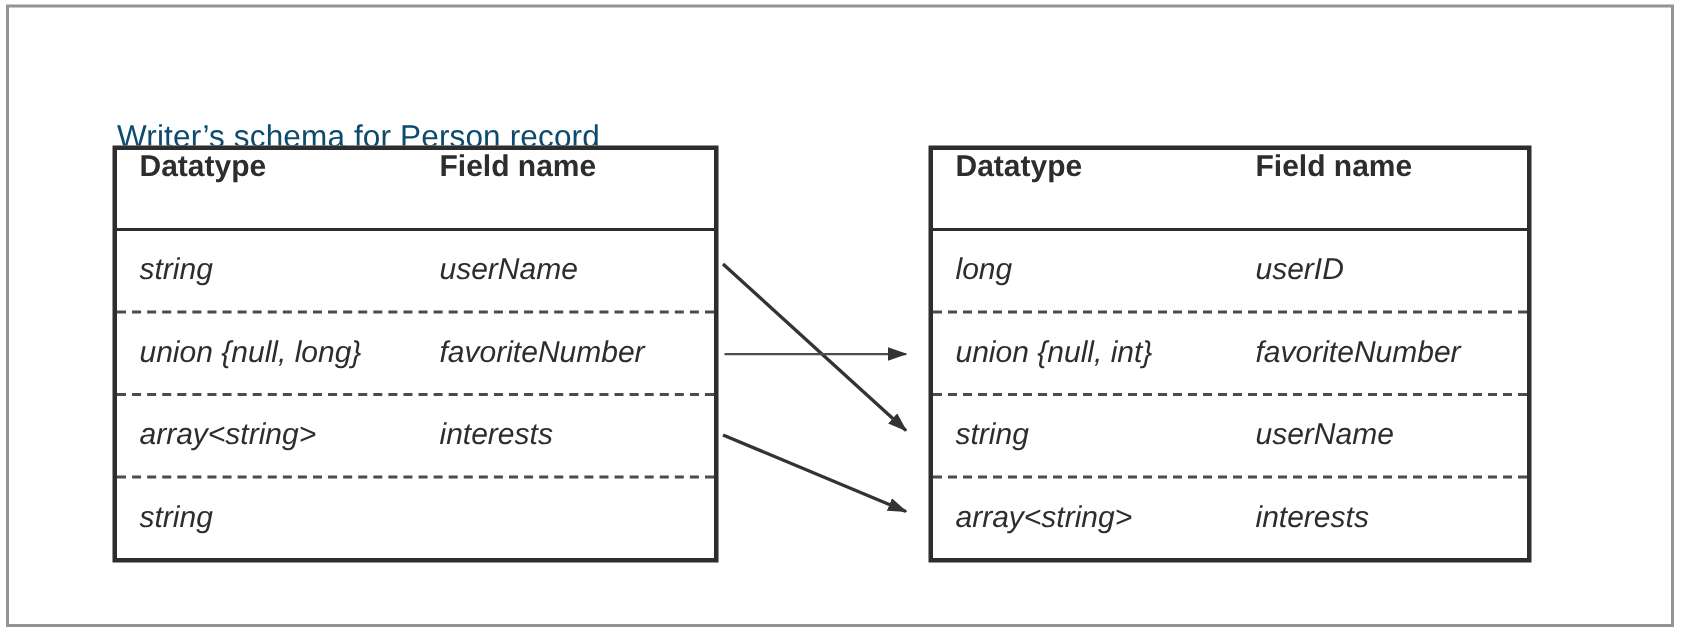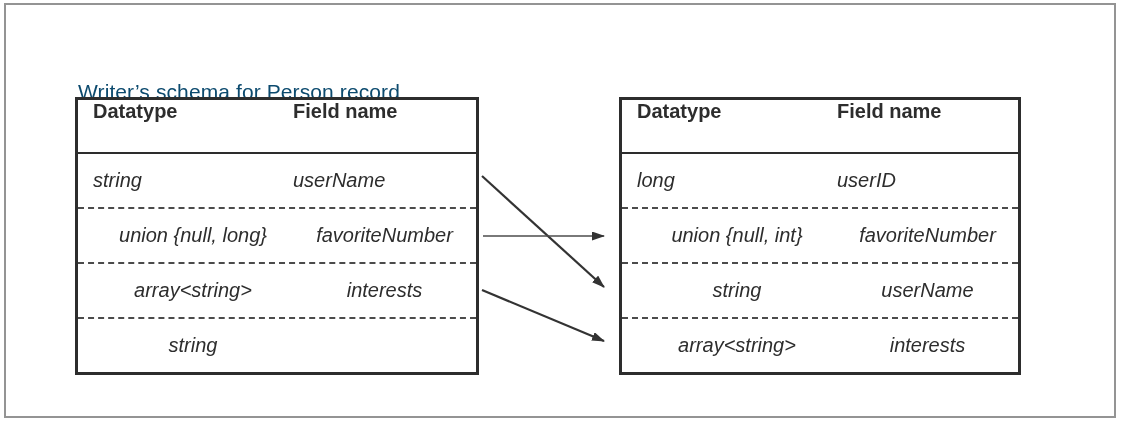--- a/index.html
+++ b/index.html
@@ -60,21 +60,20 @@
     font-size: 20px;
   }
   .trow {
     flex: 1 1 0;
     display: flex;
     align-items: center;
     font-style: italic;
   }
   .trow.dashed-top {
     border-top: 2px dashed #4b4b4b;
-    text-align: center;
   }
   .c1 {
     flex: 0 0 215px;
     padding-left: 15px;
     box-sizing: border-box;
     white-space: nowrap;
   }
   .c2 {
     flex: 1 1 auto;
     white-space: nowrap;

